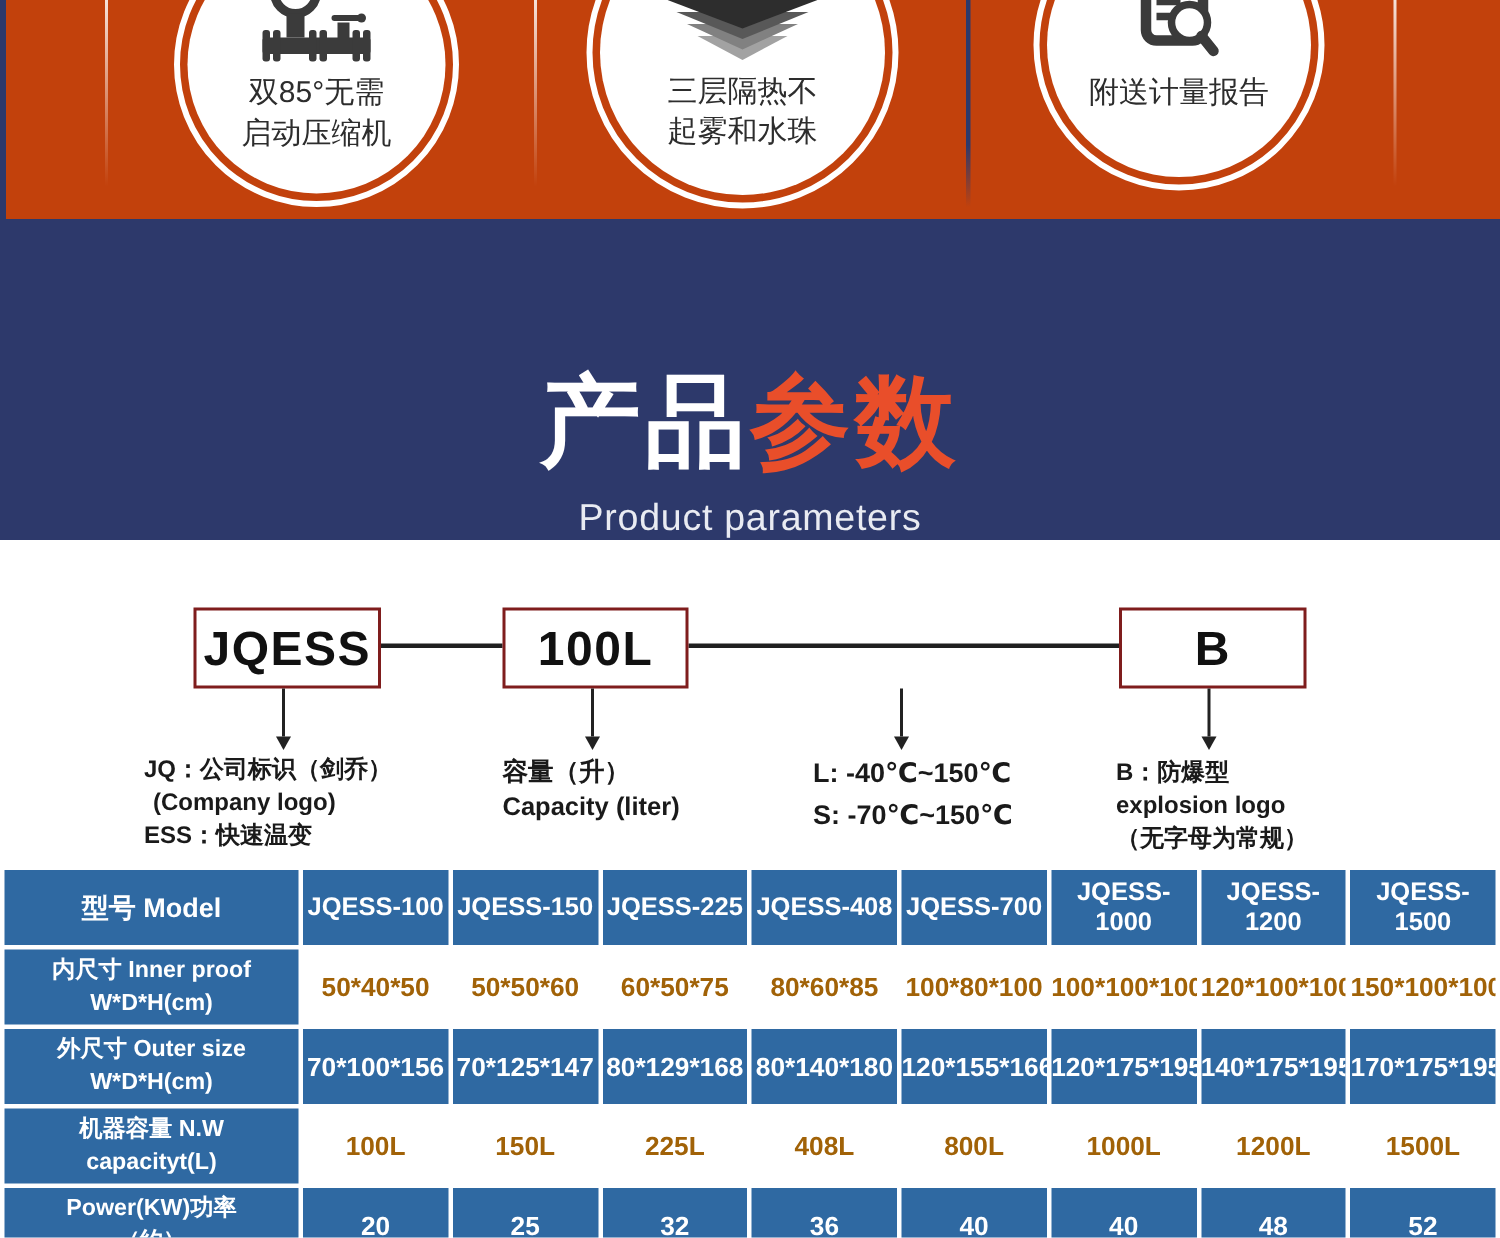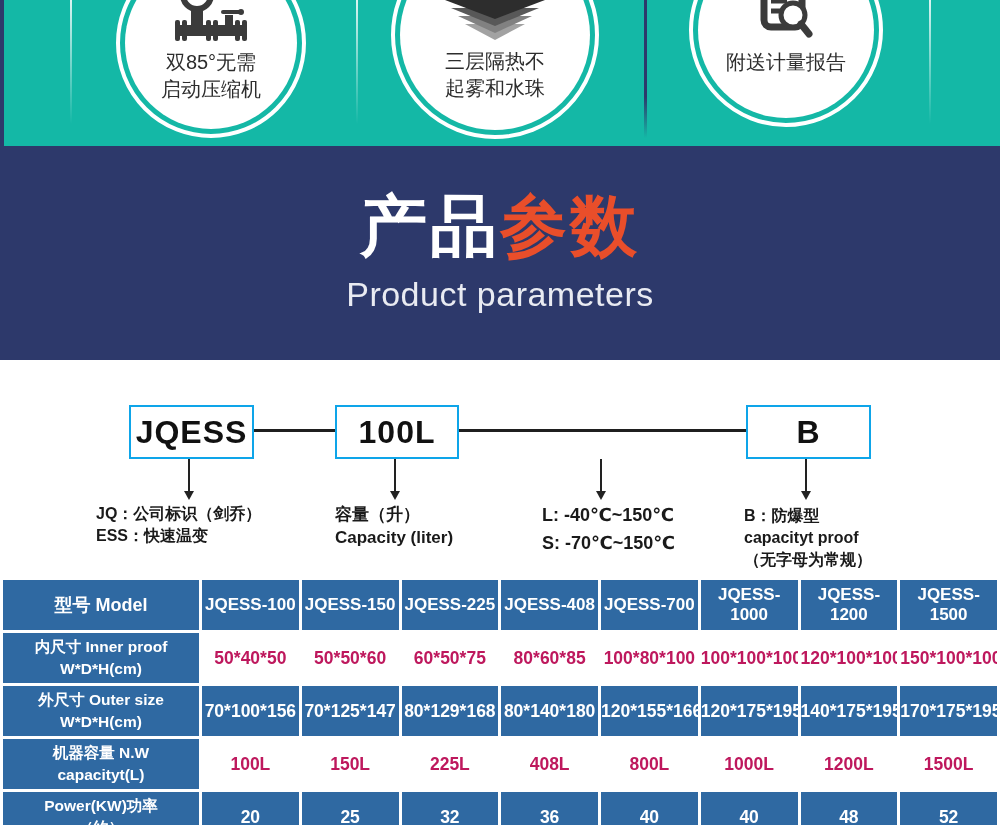--- a/index.html
+++ b/index.html
@@ -1,20 +1,20 @@
 <!DOCTYPE html>
 <html><head>
 <meta charset="utf-8">
 <style>
   html,body{margin:0;padding:0;}
   body{font-family:"Liberation Sans","DejaVu Sans",sans-serif;}
   .page{position:relative;width:1000px;height:825px;background:#fff;overflow:hidden;}
 
   
-  .banner{position:absolute;left:0;top:0;width:1000px;height:189px;background:#14b8a6;overflow:hidden;}
+  .banner{position:absolute;left:0;top:0;width:1000px;height:189px;background:#c2410c;overflow:hidden;}
   .edge-strip{position:absolute;left:0;top:0;width:4px;height:146px;background:#2d396b;}
   .lite-line{position:absolute;top:0;width:2px;height:135px;
              background:linear-gradient(rgba(255,255,255,.85),rgba(255,255,255,0) 92%);}
   .navy-line{position:absolute;top:0;width:3px;height:138px;
              background:linear-gradient(#2d396b 70%,rgba(45,57,107,0));}
   .feature{position:absolute;background:#fff;border-radius:50%;
            display:flex;flex-direction:column;align-items:center;justify-content:flex-end;}
   .feature .ring{position:absolute;inset:-9px;border:4px solid #fff;border-radius:50%;}
   .f1{left:125px;top:-43px;width:172px;height:172px;padding-bottom:0;}
   .f2{left:400px;top:-60px;width:190px;height:190px;}
@@ -22,50 +22,50 @@
   .cap{font-size:20px;line-height:27px;color:#2d2d2d;text-align:center;font-weight:500;}
   .f1 .cap{margin-bottom:26px;}
   .f2 .cap{margin-bottom:28px;}
   .f3 .cap{margin-bottom:42px;}
   .f1 .icon{margin-bottom:6px;}
   .f2 .icon{margin-bottom:8px;}
   .f3 .icon{margin-bottom:8px;}
 
   
   .title-band{position:absolute;left:0;top:146px;width:1000px;height:214px;background:#2d396b;
-              display:flex;flex-direction:column;align-items:center;justify-content:center;}
+              display:flex;flex-direction:column;align-items:center;justify-content:flex-end;}
   .big-title{font-size:67px;line-height:1;font-weight:800;color:#fff;letter-spacing:3px;}
   .big-title .accent{color:#e94e2a;}
-  .subtitle{margin-top:16px;font-size:34px;font-weight:300;color:#e9ebf2;letter-spacing:.5px;}
+  .subtitle{margin-top:16px;font-size:25px;font-weight:300;color:#e9ebf2;letter-spacing:.5px;}
 
   
   .diagram{position:absolute;left:0;top:360px;width:1000px;height:218px;background:#fff;}
   .connector{position:absolute;left:189px;top:69px;width:617px;height:3px;background:#1f1f1f;}
-  .mbox{position:absolute;top:45px;height:50px;border:2px solid #0ea5e9;background:#fff;
+  .mbox{position:absolute;top:45px;height:50px;border:2px solid #7f1d1d;background:#fff;
         display:flex;align-items:center;justify-content:center;
         font-size:32px;font-weight:bold;color:#111;letter-spacing:1px;}
   .b1{left:129px;width:121px;} .b2{left:335px;width:120px;}
   .b3{left:540px;width:122px;} .b4{left:746px;width:121px;}
   .stem{position:absolute;top:99px;width:2px;height:32px;background:#222;}
   .head{position:absolute;top:131px;width:0;height:0;
         border-left:5px solid transparent;border-right:5px solid transparent;border-top:9px solid #222;}
   .note{position:absolute;color:#1a1a1a;font-weight:bold;}
   .n1{left:96px;top:143px;font-size:16px;line-height:22px;}
   .n1 .ind{padding-left:6px;}
   .n2{left:335px;width:122px;top:143px;font-size:17px;line-height:23px;text-align:left;}
   .n3{left:542px;top:141px;font-size:18px;line-height:28px;}
   .n4{left:744px;top:145px;font-size:16px;line-height:22px;}
 
   
   .table-wrap{position:absolute;left:0;top:577px;width:1000px;}
   table{border-collapse:separate;border-spacing:3px;width:1000px;table-layout:fixed;}
   th,td{height:50px;padding:0;text-align:center;vertical-align:middle;overflow:hidden;}
   th:first-child,td:first-child{width:196px;}
   .c-blue{background:#2f69a2;color:#fff;}
-  .c-white{background:#fff;color:#be185d;}
+  .c-white{background:#fff;color:#a16207;}
   thead th{font-size:17px;font-weight:bold;}
   thead th.label-col{font-size:18px;}
   .label-col div{font-size:15.5px;font-weight:bold;line-height:22px;}
   tbody td{font-size:17.5px;font-weight:bold;}
 </style>
 </head>
 <body>
 
 <div class="page">
 
@@ -145,33 +145,34 @@
     <div class="head" style="left:184px"></div>
     <div class="stem" style="left:394px"></div>
     <div class="head" style="left:390px"></div>
     <div class="stem" style="left:600px"></div>
     <div class="head" style="left:596px"></div>
     <div class="stem" style="left:805px"></div>
     <div class="head" style="left:801px"></div>
 
     <div class="note n1">
       <div>JQ：公司标识（剑乔）</div>
+      <div class="ind">(Company logo)</div>
       <div>ESS：快速温变</div>
     </div>
     <div class="note n2">
       <div>容量（升）</div>
       <div>Capacity (liter)</div>
     </div>
     <div class="note n3">
       <div>L: -40℃~150℃</div>
       <div>S: -70℃~150℃</div>
     </div>
     <div class="note n4">
       <div>B：防爆型</div>
-      <div>capacityt proof</div>
+      <div>explosion logo</div>
       <div>（无字母为常规）</div>
     </div>
   </section>
 
   <section class="table-wrap">
     <table>
       <thead>
         <tr>
             <th class="c-blue label-col">型号 Model</th>
             <th class="c-blue">JQESS-100</th>

